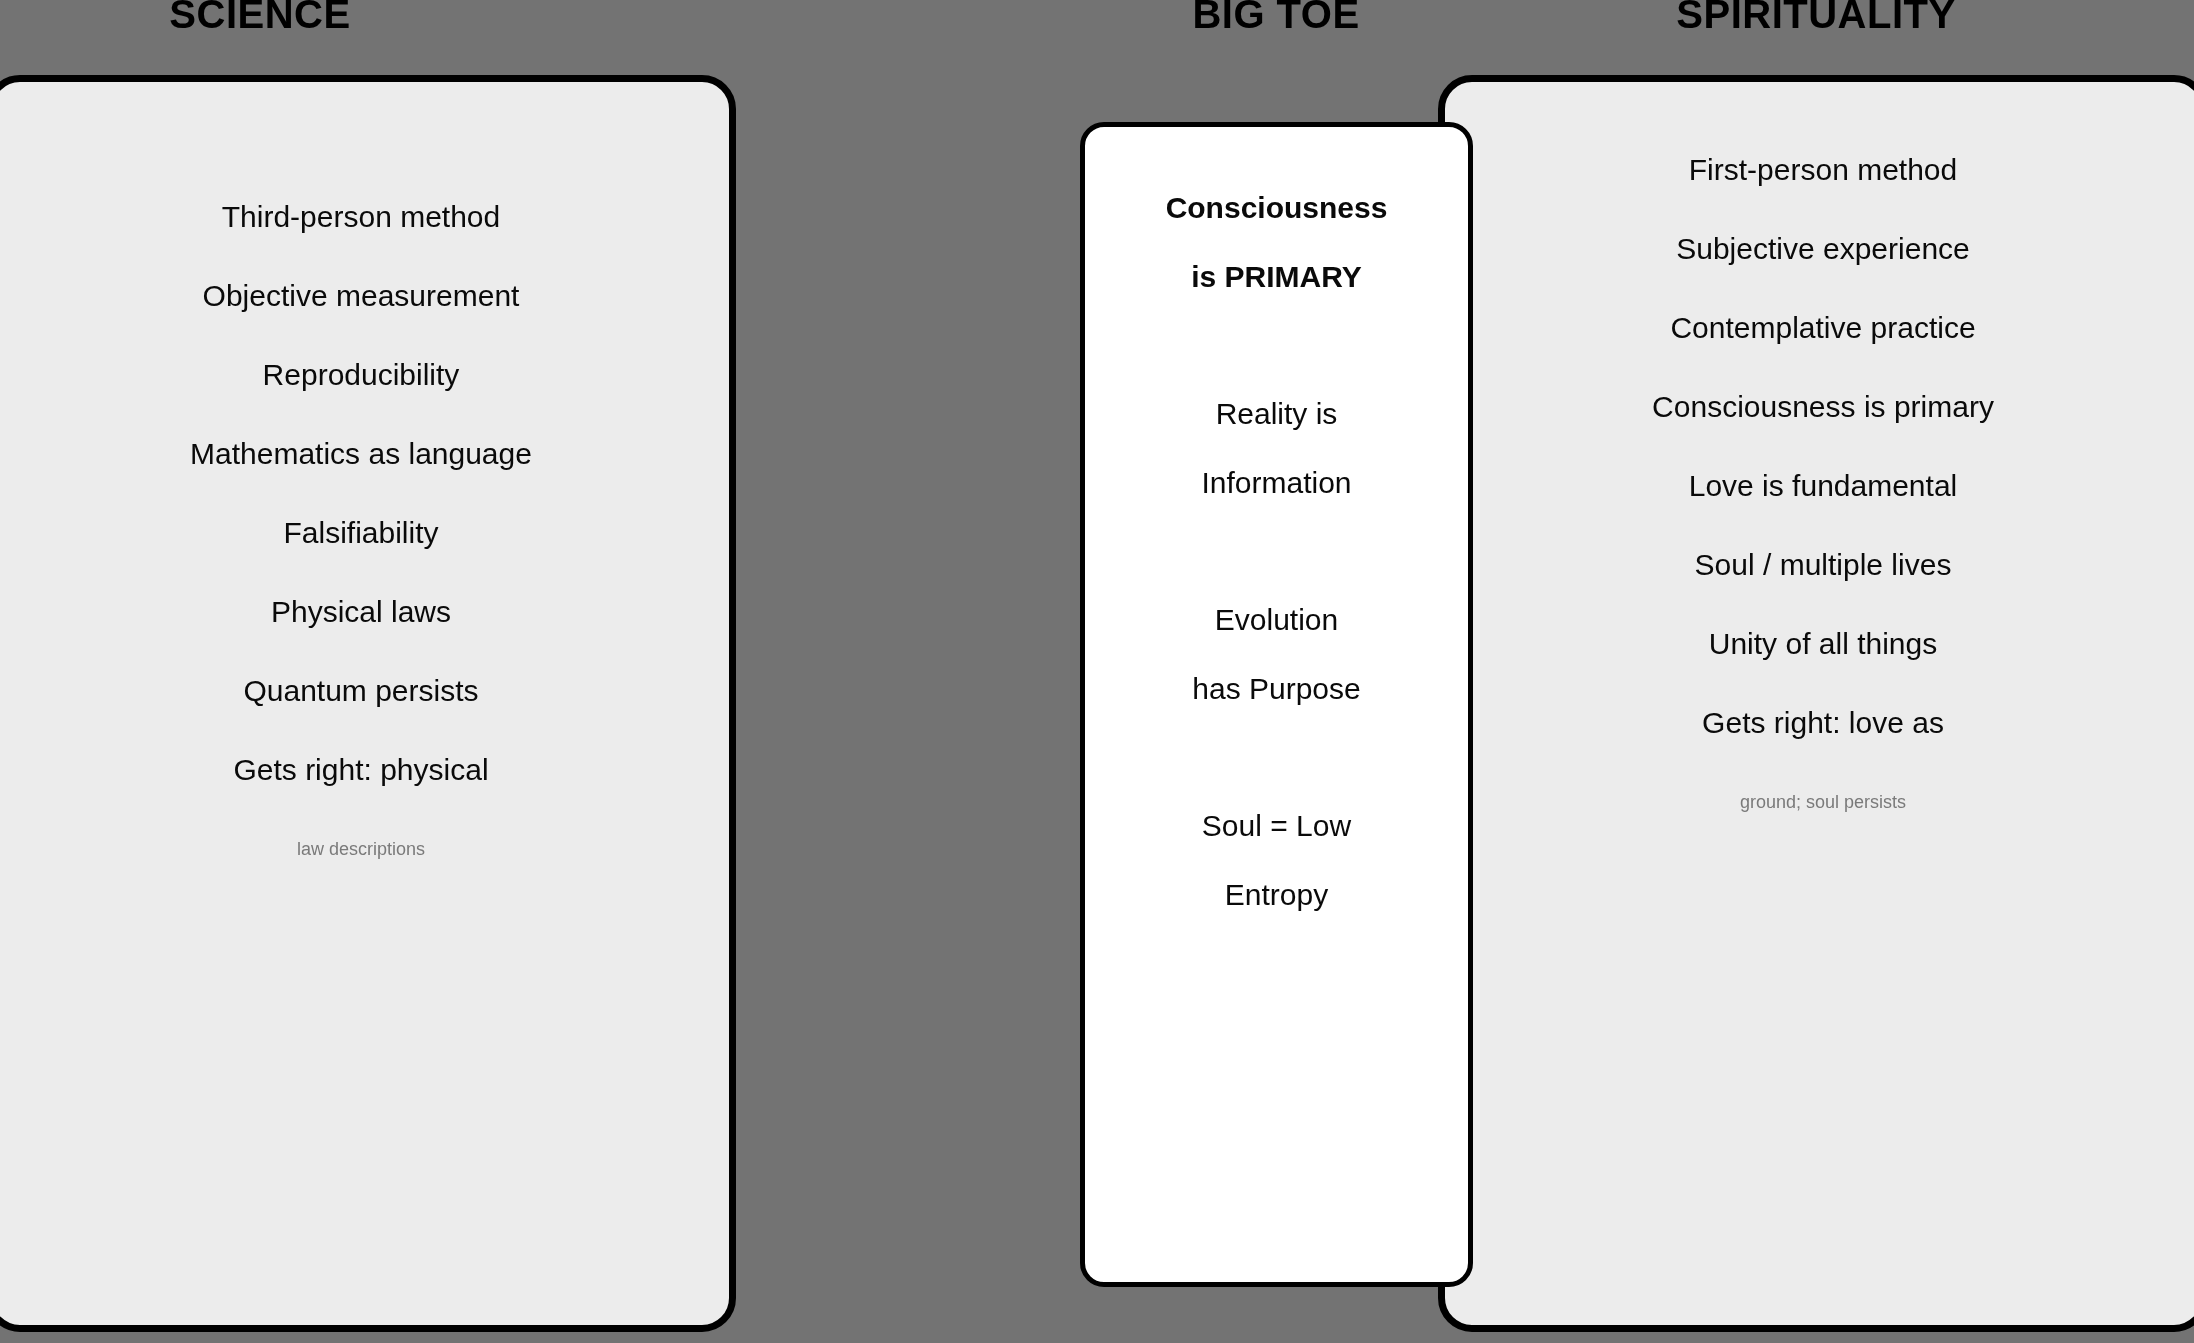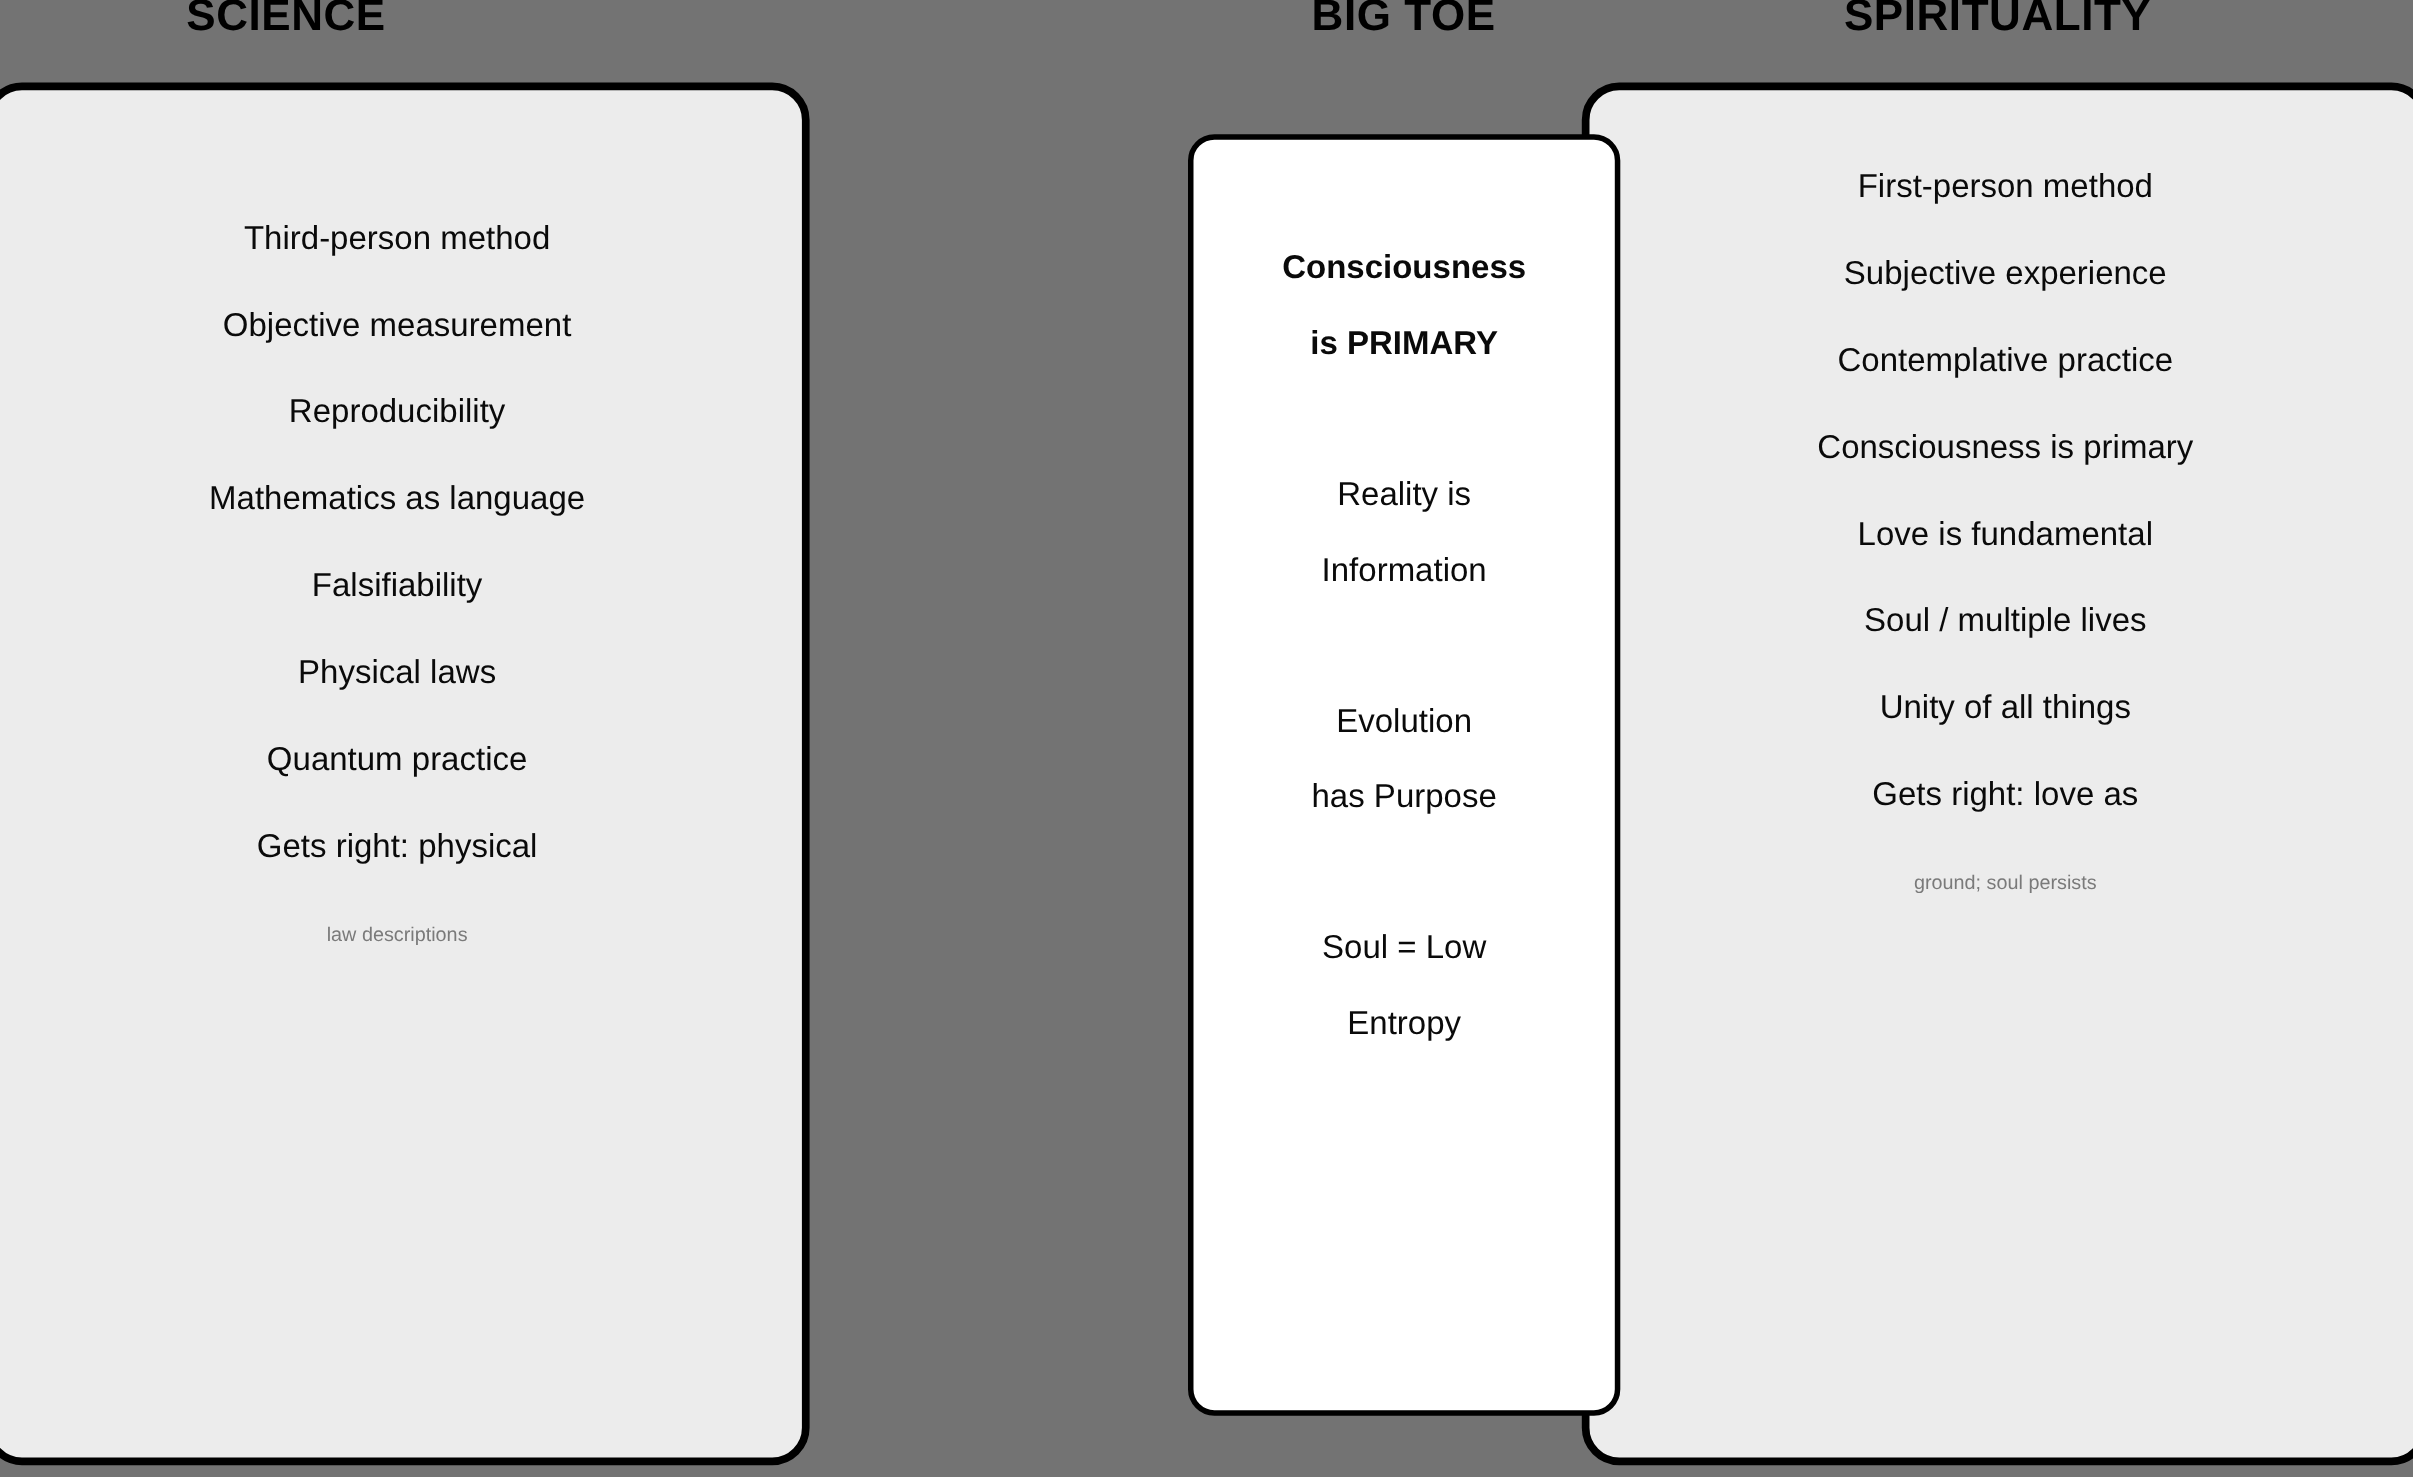--- a/index.html
+++ b/index.html
@@ -78,21 +78,21 @@
   .item-list {
     position: absolute;
     left: 0;
     right: 0;
     display: flex;
     flex-direction: column;
     align-items: center;
   }
   #list-science      { top: 118px;  }
   #list-spirituality { top: 71px;   }
-  #list-bigtoe       { top: 100px;   }
+  #list-bigtoe       { top: 64px;   }
 
   .item {
     color: #0a0a0a;
     font-size: 30px;
     line-height: 34px;
     white-space: nowrap;
   }
   .item.muted {
     color: #7a7a7a;
     font-size: 18px;
@@ -119,21 +119,21 @@
   <div class="col-title" id="title-spirit">SPIRITUALITY</div>
 
   <div class="panel panel-side" id="panel-science">
     <div class="item-list" id="list-science">
         <div class="item ">Third-person method</div>
         <div class="item ">Objective measurement</div>
         <div class="item ">Reproducibility</div>
         <div class="item ">Mathematics as language</div>
         <div class="item ">Falsifiability</div>
         <div class="item ">Physical laws</div>
-        <div class="item ">Quantum practice</div>
+        <div class="item ">Quantum persists</div>
         <div class="item ">Gets right: physical</div>
         <div class="item muted">law descriptions</div>
       </div>
   </div>
 
   <div class="panel panel-side" id="panel-spirituality">
     <div class="item-list" id="list-spirituality">
         <div class="item ">First-person method</div>
         <div class="item ">Subjective experience</div>
         <div class="item ">Contemplative practice</div>

